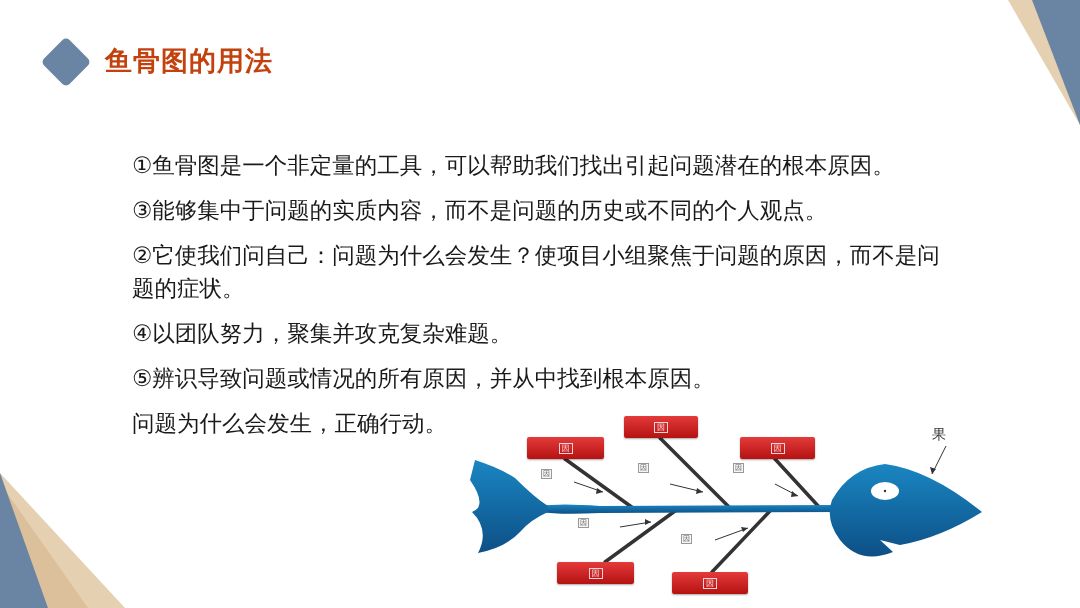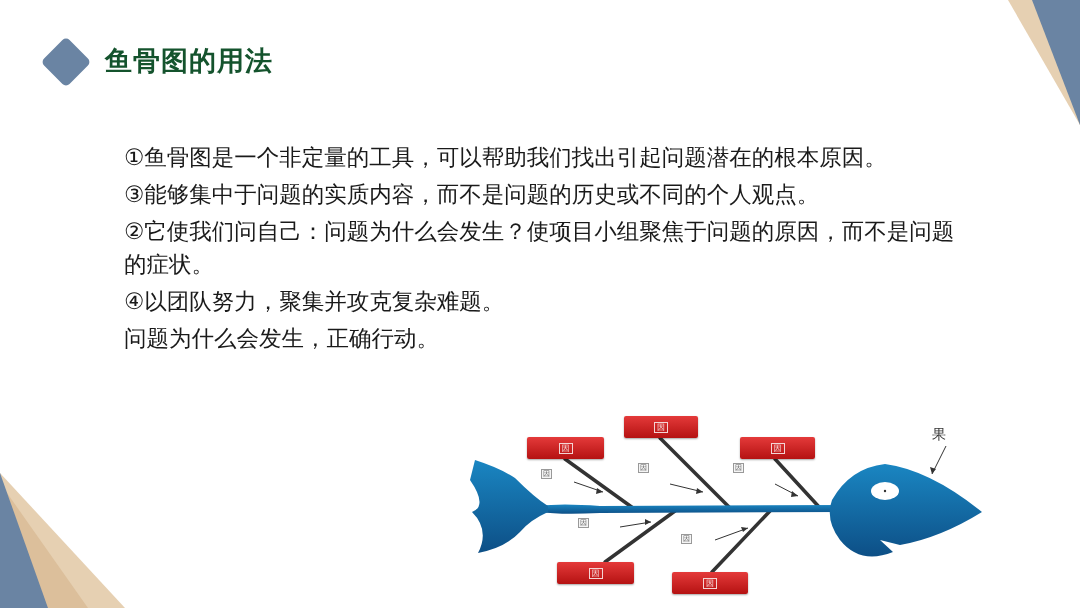--- a/index.html
+++ b/index.html
@@ -11,29 +11,29 @@
   .corner-tr, .corner-bl { position:absolute; }
   .corner-tr { right:0; top:0; width:130px; height:125px; }
   .corner-bl { left:0; bottom:0; width:125px; height:135px; }
 
   .title-diamond {
     position:absolute; left:48px; top:44px; width:36px; height:36px;
     background:#6a84a3; transform:rotate(45deg); border-radius:5px;
   }
   .page-title {
     position:absolute; left:105px; top:43px;
-    font-size:27px; font-weight:bold; color:#14532d; letter-spacing:1px;
+    font-size:27px; font-weight:bold; color:#c2410c; letter-spacing:1px;
     font-family:"DejaVu Sans",sans-serif;
   }
   .body-text {
     position:absolute; left:120px; top:137px; width:840px;
     font-size:22.5px; line-height:33px; color:#1a1a1a;
     font-family:"DejaVu Sans",sans-serif;
   }
-  .body-text p { margin:4px; }
+  .body-text p { margin:12px; }
   .fishbone {
     position:absolute; left:455px; top:405px; width:540px; height:200px;
   }
   .cause-box {
     position:absolute; height:22px;
     background:linear-gradient(#e43a3a,#b51212);
     border-radius:2px; box-shadow:0 1px 2px rgba(0,0,0,0.35);
     display:flex; align-items:center; justify-content:center;
   }
   .cause-box span {
@@ -67,20 +67,21 @@
 </svg>
 
 <div class="title-diamond"></div>
 <div class="page-title">鱼骨图的用法</div>
 
 <div class="body-text">
   <p>①鱼骨图是一个非定量的工具，可以帮助我们找出引起问题潜在的根本原因。</p>
   <p>③能够集中于问题的实质内容，而不是问题的历史或不同的个人观点。</p>
   <p>②它使我们问自己：问题为什么会发生？使项目小组聚焦于问题的原因，而不是问题的症状。</p>
   <p>④以团队努力，聚集并攻克复杂难题。</p>
+  <p>⑤辨识导致问题或情况的所有原因，并从中找到根本原因。</p>
   <p>问题为什么会发生，正确行动。</p>
 </div>
 
 <svg class="fishbone" viewBox="455 405 540 200">
   <defs>
     <linearGradient id="fishGrad" x1="0" y1="0" x2="0" y2="1">
       <stop offset="0" stop-color="#1a86c2"></stop>
       <stop offset="1" stop-color="#0d4f86"></stop>
     </linearGradient>
   </defs>

